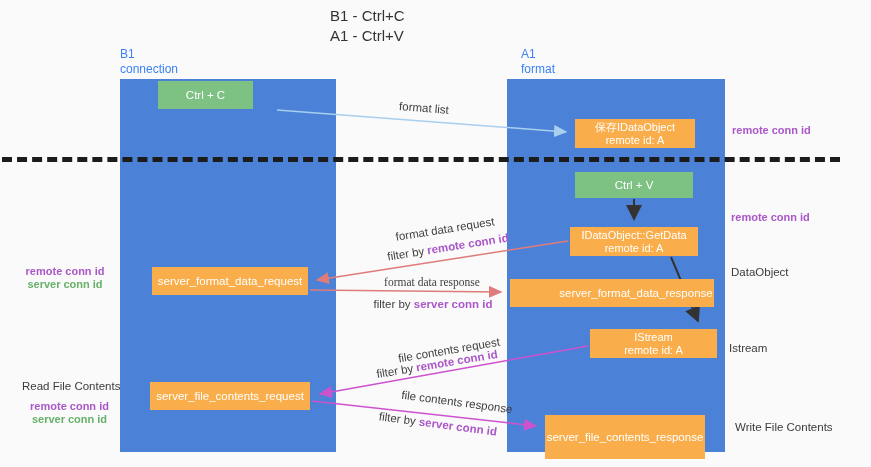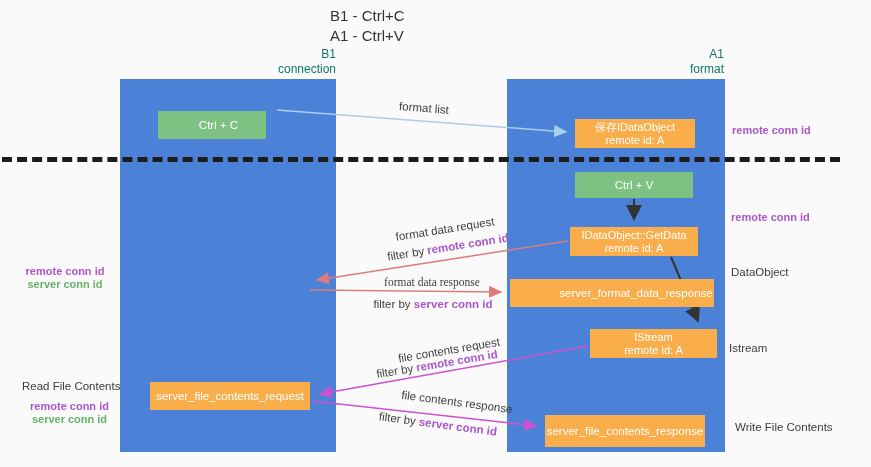--- a/index.html
+++ b/index.html
@@ -1,47 +1,47 @@
 <!DOCTYPE html>
 <html><head>
 <meta charset="utf-8">
 <style>
   html,body { margin:0; padding:0; background:#fafafa; font-family:"Liberation Sans", sans-serif; }
   .canvas { position:relative; width:871px; height:467px; background:#fafafa; overflow:hidden; }
 
   .title-block { position:absolute; left:330px; top:6px; width:200px; text-align:left;
                  font-size:15px; line-height:20px; color:#333; }
 
-  .lane-header { position:absolute; top:47px; text-align:right; font-size:12px; line-height:15px; color:#0f766e; }
+  .lane-header { position:absolute; top:47px; text-align:left; font-size:12px; line-height:15px; color:#3b82f6; }
   .lane-header.left  { left:120px; width:216px; }
-  .lane-header.right { left:506px; width:218px; }
+  .lane-header.right { left:521px; width:218px; }
 
   .lane { position:absolute; top:79px; height:373px; background:#4b82d8; }
   .lane.left  { left:120px; width:216px; }
   .lane.right { left:507px; width:218px; }
 
   .divider { position:absolute; left:2px; top:157px; width:838px; height:0; border-top:5px dashed #1c1c1c; }
 
   svg.arrow-layer { position:absolute; left:0; top:0; width:871px; height:467px; pointer-events:none; }
 
   .box { position:absolute; display:flex; flex-direction:column; align-items:center; justify-content:center;
          color:#fff; text-align:center; }
   .box.green  { background:#7dc282; font-size:11.5px; }
   .box.orange { background:#f9ae4b; font-size:11.5px; }
   .box .l2 { font-size:11px; line-height:13px; }
 
-  #b-ctrl-c   { left:158px; top:111px;  width:95px; height:28px;padding-left:13px; }
+  #b-ctrl-c   { left:158px; top:81px;  width:95px; height:28px; }
   #b-save     { left:575px; top:119px; width:120px; height:29px; }
   #b-ctrl-v   { left:575px; top:172px; width:118px; height:26px; }
   #b-getdata  { left:570px; top:227px; width:128px; height:29px; }
   #b-freq     { left:152px; top:267px; width:156px; height:28px; }
   #b-fresp    { left:510px; top:279px; width:156px; height:28px;padding-left:48px; }
   #b-istream  { left:590px; top:329px; width:127px; height:29px; }
   #b-fcreq    { left:150px; top:382px; width:160px; height:28px; }
-  #b-fcresp   { left:545px; top:415px; width:160px; height:32px;justify-content:center; }
+  #b-fcresp   { left:545px; top:415px; width:160px; height:44px;justify-content:center; }
 
   .alabel { position:absolute; white-space:nowrap; font-size:11.5px; color:#3f3f3f; }
   .hl { font-weight:bold; color:#ab57c9; }
 
   .side { position:absolute; white-space:nowrap; font-size:11.5px; color:#3b3b3b; }
   .purple-t { color:#ab57c9; font-weight:bold; font-size:11px; line-height:13px; }
   .green-t  { color:#67b16a; font-weight:bold; font-size:11px; line-height:13px; }
 </style>
 </head>
 <body>
@@ -102,20 +102,23 @@
 
   <div id="b-ctrl-v" class="box green">
     <div>Ctrl + V</div>
   </div>
 
   <div id="b-getdata" class="box orange">
     <div class="l2">IDataObject::GetData</div>
     <div class="l2">remote id: A</div>
   </div>
 
+  <div id="b-freq" class="box orange">
+    <div>server_format_data_request</div>
+  </div>
 
   <div id="b-fresp" class="box orange">
     <div>server_format_data_response</div>
   </div>
 
   <div id="b-istream" class="box orange">
     <div class="l2">IStream</div>
     <div class="l2">remote id: A</div>
   </div>
 

